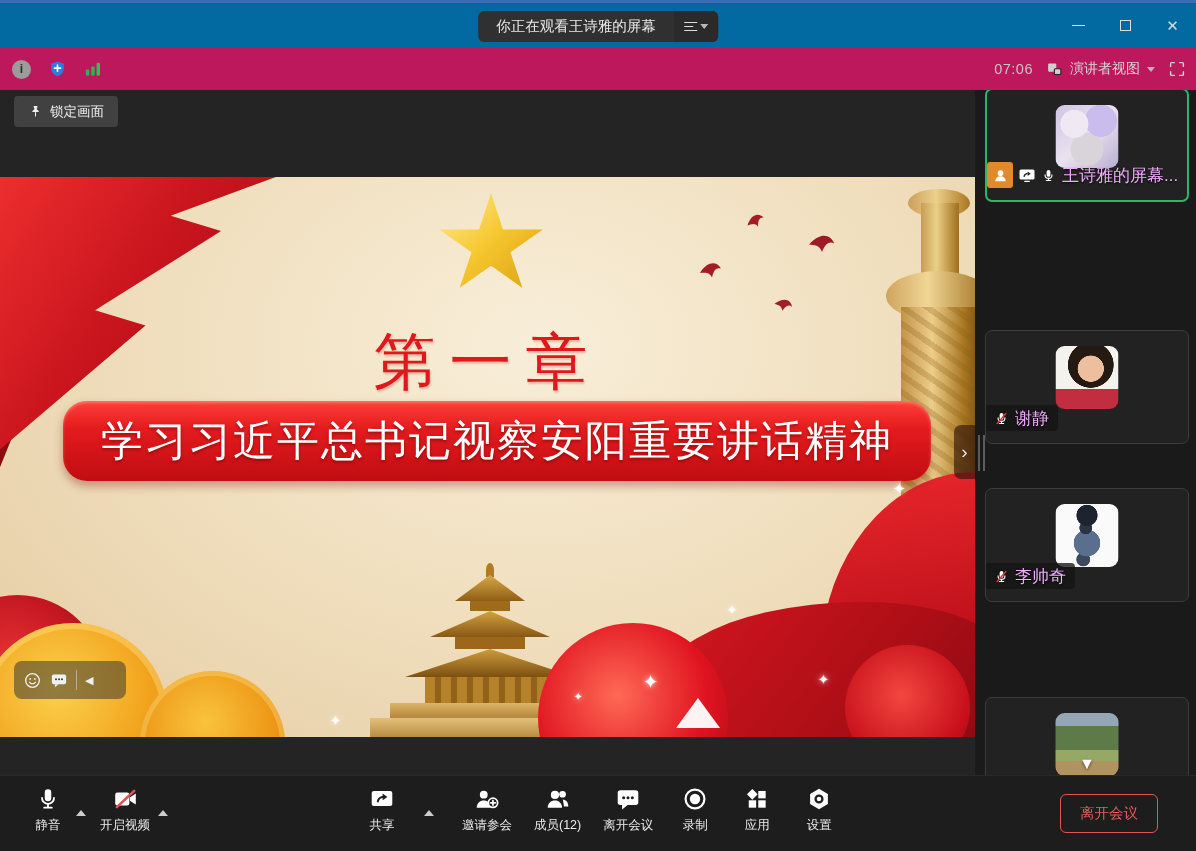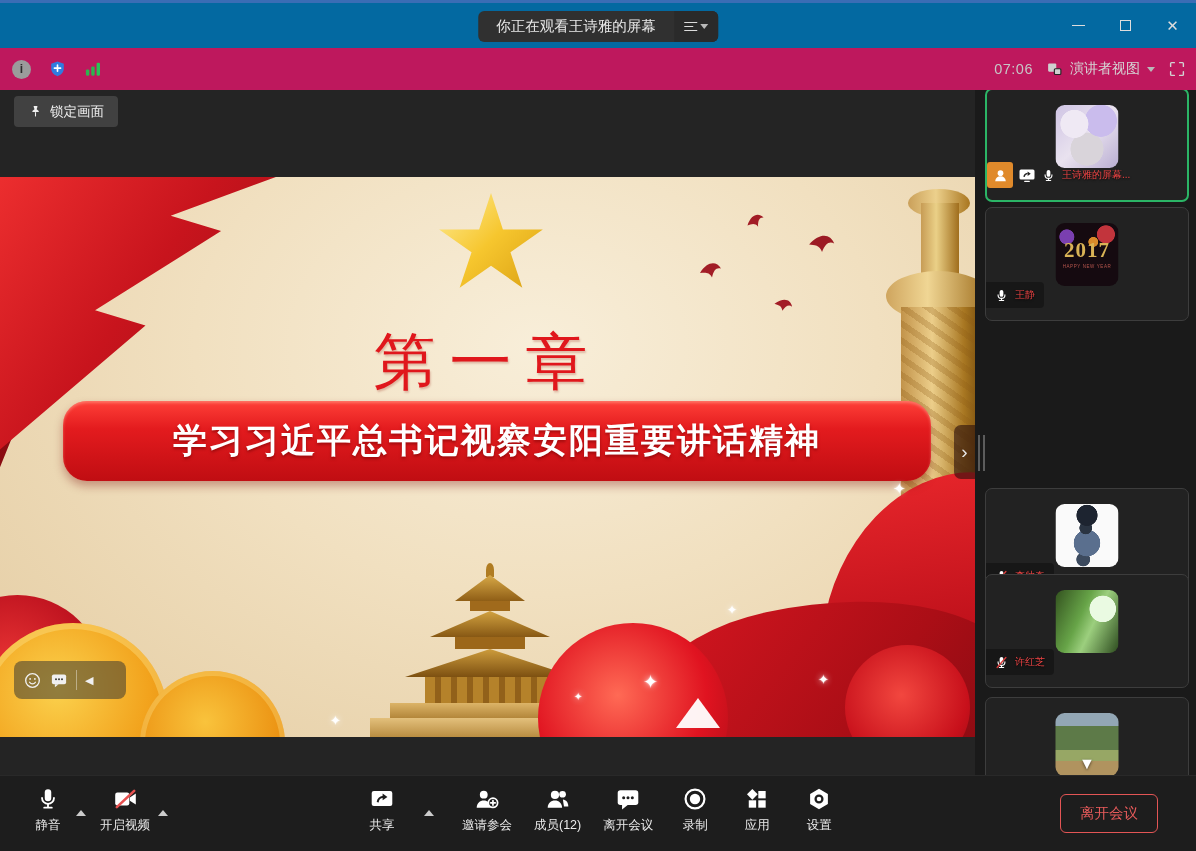--- a/index.html
+++ b/index.html
@@ -53,21 +53,21 @@
     clip-path:polygon(50% 0%,61% 35%,98% 35%,68% 57%,79% 91%,50% 70%,21% 91%,32% 57%,2% 35%,39% 35%);
     filter:drop-shadow(2px 3px 3px rgba(120,80,0,.35)); }
   .dove { position:absolute; z-index:3; }
   .chapter { position:absolute; left:0; top:143px; width:975px; text-align:center; z-index:5;
     color:#e0171c; font-size:62px; font-weight:normal; letter-spacing:14px;
     text-shadow:1px 2px 2px rgba(150,30,20,.25); }
   .banner { position:absolute; left:63px; top:224px; width:868px; height:80px; z-index:5;
     background:linear-gradient(#ff4038 0%,#e31b1e 35%,#c00d12 100%); border-radius:24px;
     box-shadow:0 5px 10px rgba(120,10,10,.35), inset 0 2px 3px rgba(255,160,140,.55);
     display:flex; align-items:center; justify-content:center; }
-  .banner-text { color:#ffffff; font-size:34px; font-weight:bold; letter-spacing:2px; white-space:nowrap;
+  .banner-text { color:#ffffff; font-size:42px; font-weight:normal; letter-spacing:2px; white-space:nowrap;
     text-shadow:0 2px 3px rgba(110,0,0,.55); }
 
   
   .col-knob { position:absolute; left:908px; top:12px; width:62px; height:28px; border-radius:50%; z-index:1;
     background:linear-gradient(90deg,#caa05a,#ecd08c 45%,#a9761f); }
   .col-upper { position:absolute; left:921px; top:26px; width:38px; height:84px; z-index:1;
     background:linear-gradient(90deg,#c79c55,#ead087 40%,#a06e1d); }
   .col-cap { position:absolute; left:886px; top:94px; width:104px; height:50px; border-radius:50%; z-index:1;
     background:linear-gradient(90deg,#cfa55e,#f0d694 40%,#9d6c1c); }
   .col-shaft { position:absolute; left:901px; top:130px; width:74px; height:430px; z-index:1;
@@ -150,21 +150,21 @@
   .av3 { background:radial-gradient(circle at 50% 18%, #1d2430 0 17%, transparent 18%),
          radial-gradient(circle at 48% 38%, #2a3442 0 12%, transparent 13%),
          radial-gradient(circle at 50% 62%, #5a6f8e 0 26%, transparent 27%),
          radial-gradient(circle at 44% 88%, #3c4a5e 0 10%, transparent 11%), #fafafa; }
   .av4 { background:radial-gradient(circle at 75% 30%, #eafae2 0 20%, transparent 21%),
          linear-gradient(115deg,#33521f 0%,#67a448 40%,#9ccf7e 58%,#2c4a1e 100%); }
   .av5 { background:linear-gradient(#93a7b5 0 20%, #5d7a48 20% 58%, #97a765 58% 76%, #b0935f 76%); }
   .thumb-row { position:absolute; left:0; bottom:12px; height:26px; display:flex; align-items:center; }
   .name-chip { background:rgba(20,20,20,.78); height:26px; display:flex; align-items:center; gap:6px;
     padding:0 9px 0 8px; border-radius:0 4px 4px 0; }
-  .pname { color:#ef4444; font-size:10px; white-space:nowrap; text-shadow:0 1px 2px rgba(0,0,0,.8); }
+  .pname { color:#f0abfc; font-size:17px; white-space:nowrap; text-shadow:0 1px 2px rgba(0,0,0,.8); }
   .role-badge { width:26px; height:26px; background:#e08a2b; border-radius:3px; display:flex; align-items:center; justify-content:center; margin-right:5px; }
   .mini-ic { display:flex; align-items:center; }
   .scroll-more { position:absolute; left:50%; top:58px; transform:translateX(-50%); z-index:4;
     color:#ffffff; font-size:16px; line-height:1; cursor:pointer; text-shadow:0 1px 3px rgba(0,0,0,.6); }
 
   
   .toolbar { position:absolute; left:0; top:775px; width:1196px; height:76px; background:#1d1d1d; border-top:1px solid #292929; }
   .tb-group-left { position:absolute; left:24px; top:8px; display:flex; align-items:flex-start; }
   .tb-group-center { position:absolute; left:358px; top:8px; display:flex; align-items:flex-start; gap:14px; }
   .tb-btn { display:flex; flex-direction:column; align-items:center; gap:5px; cursor:pointer; min-width:48px; padding:2px 4px; }
@@ -346,73 +346,55 @@
           <svg width="15" height="15" viewBox="0 0 24 24">
               <path d="M12 3a3 3 0 0 1 3 3v5a3 3 0 0 1-6 0V6a3 3 0 0 1 3-3z" fill="#fff"></path>
               <path d="M6.5 11a5.5 5.5 0 0 0 11 0" stroke="#fff" stroke-width="1.8" fill="none" stroke-linecap="round"></path>
               <path d="M12 16.5V20M8.5 20h7" stroke="#fff" stroke-width="1.8" stroke-linecap="round"></path>
             </svg>
         </span>
         <span class="pname">王诗雅的屏幕...</span>
       </div>
     </div>
 
-    <div class="thumb p1">
-      <div class="avatar av1">
-        <span class="av1-text">2017</span>
-        <span class="av1-caption">HAPPY NEW YEAR</span>
-      </div>
+
+    <div class="thumb p2">
+      <div class="avatar av2"></div>
       <div class="thumb-row">
         <span class="name-chip">
           <span class="mini-ic">
             <svg width="15" height="15" viewBox="0 0 24 24">
                 <path d="M12 3a3 3 0 0 1 3 3v5a3 3 0 0 1-6 0V6a3 3 0 0 1 3-3z" fill="#fff"></path>
                 <path d="M6.5 11a5.5 5.5 0 0 0 11 0" stroke="#fff" stroke-width="1.8" fill="none" stroke-linecap="round"></path>
                 <path d="M12 16.5V20M8.5 20h7" stroke="#fff" stroke-width="1.8" stroke-linecap="round"></path>
+                <path d="M5 20L19 4" stroke="#d83b3b" stroke-width="2.2" stroke-linecap="round"></path>
               </svg>
           </span>
-          <span class="pname">王静</span>
+          <span class="pname">谢静</span>
         </span>
       </div>
     </div>
-
 
     <div class="thumb p3">
       <div class="avatar av3"></div>
       <div class="thumb-row">
         <span class="name-chip">
           <span class="mini-ic">
             <svg width="15" height="15" viewBox="0 0 24 24">
                 <path d="M12 3a3 3 0 0 1 3 3v5a3 3 0 0 1-6 0V6a3 3 0 0 1 3-3z" fill="#fff"></path>
                 <path d="M6.5 11a5.5 5.5 0 0 0 11 0" stroke="#fff" stroke-width="1.8" fill="none" stroke-linecap="round"></path>
                 <path d="M12 16.5V20M8.5 20h7" stroke="#fff" stroke-width="1.8" stroke-linecap="round"></path>
                 <path d="M5 20L19 4" stroke="#d83b3b" stroke-width="2.2" stroke-linecap="round"></path>
               </svg>
           </span>
           <span class="pname">李帅奇</span>
         </span>
       </div>
     </div>
 
-    <div class="thumb p4">
-      <div class="avatar av4"></div>
-      <div class="thumb-row">
-        <span class="name-chip">
-          <span class="mini-ic">
-            <svg width="15" height="15" viewBox="0 0 24 24">
-                <path d="M12 3a3 3 0 0 1 3 3v5a3 3 0 0 1-6 0V6a3 3 0 0 1 3-3z" fill="#fff"></path>
-                <path d="M6.5 11a5.5 5.5 0 0 0 11 0" stroke="#fff" stroke-width="1.8" fill="none" stroke-linecap="round"></path>
-                <path d="M12 16.5V20M8.5 20h7" stroke="#fff" stroke-width="1.8" stroke-linecap="round"></path>
-                <path d="M5 20L19 4" stroke="#d83b3b" stroke-width="2.2" stroke-linecap="round"></path>
-              </svg>
-          </span>
-          <span class="pname">许红芝</span>
-        </span>
-      </div>
-    </div>
 
     <div class="thumb p5">
       <div class="avatar av5"></div>
       <span class="scroll-more">▼</span>
     </div>
   </div>
 
   <div class="toolbar">
     <div class="tb-group-left">
       <div class="tb-btn">

